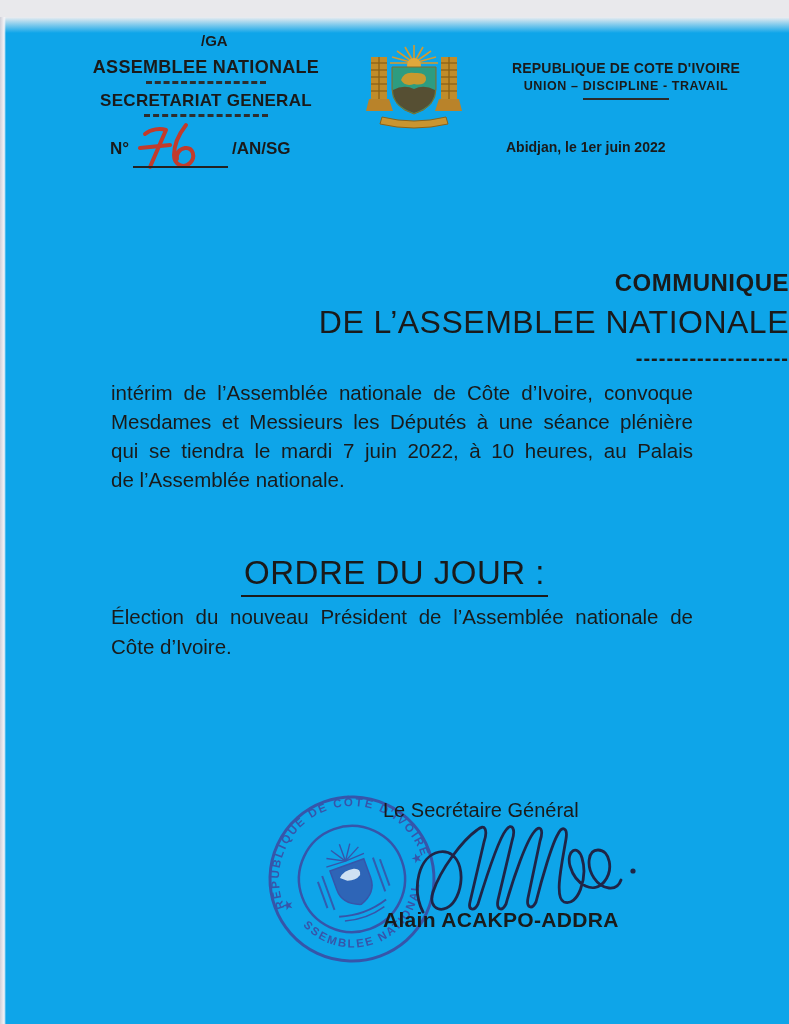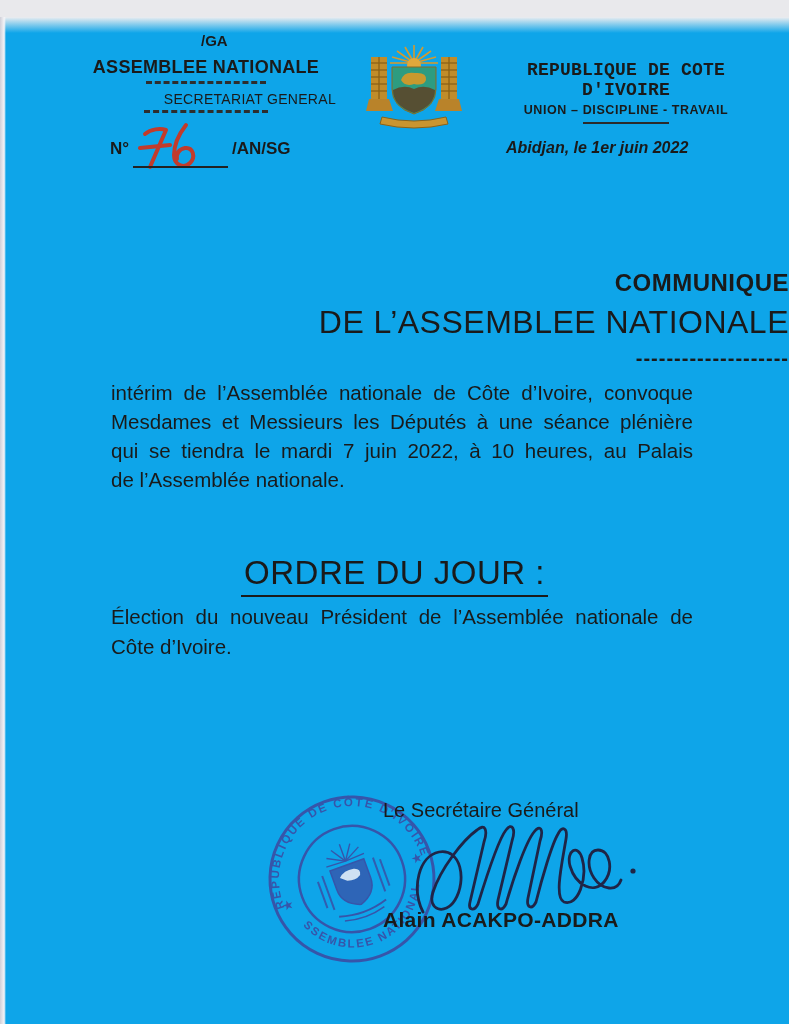--- a/index.html
+++ b/index.html
@@ -13,34 +13,34 @@
   .edge-left { left:0; top:0; width:6px; height:100%;
     background:linear-gradient(to right,#cfcfd8,#f4f4f7 70%,rgba(255,255,255,0)); }
   .edge-top { left:0; top:0; width:100%; height:16px;
     background:linear-gradient(to bottom,#ededf0,rgba(255,255,255,0)); }
 
   .ref-ga { left:201px; top:15px; font-size:15px; font-weight:600; }
 
   .hdr-left { left:76px; top:40px; width:260px; text-align:center; }
   .hl1 { font-size:18px; font-weight:700; letter-spacing:.3px; }
   .dashline { width:120px; height:0; border-bottom:3px dashed #2e2e2e; margin:3px auto 7px; }
-  .hl2 { font-size:14px; font-weight:400; letter-spacing:.3px;text-align:right; }
+  .hl2 { font-size:17px; font-weight:700; letter-spacing:.3px; }
 
   .num-prefix { left:110px; top:122px; font-size:17px; font-weight:700; }
   .num-svg { left:138px; top:103px; }
   .num-line { left:133px; top:149px; width:95px; height:2px; background:#222; }
   .num-suffix { left:232px; top:122px; font-size:17px; font-weight:700; }
 
   .emblem { left:366px; top:26px; }
 
   .hdr-right { left:486px; top:43px; width:280px; text-align:center; }
-  .hr1 { font-size:18px; font-weight:700; letter-spacing:.2px;font-family:Liberation Mono, monospace; }
+  .hr1 { font-size:14px; font-weight:700; letter-spacing:.2px; }
   .hr2 { font-size:12.5px; font-weight:700; letter-spacing:.6px; margin-top:3px; }
   .hr-line { width:86px; height:0; border-bottom:2.5px solid #2b2b2b; margin:5px auto 0; }
-  .dateline { left:506px; top:122px; font-size:16px; font-weight:700; font-style:italic; }
+  .dateline { left:506px; top:122px; font-size:14px; font-weight:700; }
 
   .title-block { left:0; top:252px; width:100%; text-align:right; }
   .t1 { font-size:24px; font-weight:700; letter-spacing:.5px; }
   .t2 { font-size:32px; font-weight:400; letter-spacing:.5px; margin-top:7px; }
   .tsep { font-size:20px; font-weight:700; letter-spacing:1px; margin-top:6px; }
 
   .body-par { left:111px; top:361px; width:582px; font-size:20.5px; line-height:29px; }
   .jl { text-align:justify; text-align-last:justify; }
   .jl-last { text-align:left; }
 

